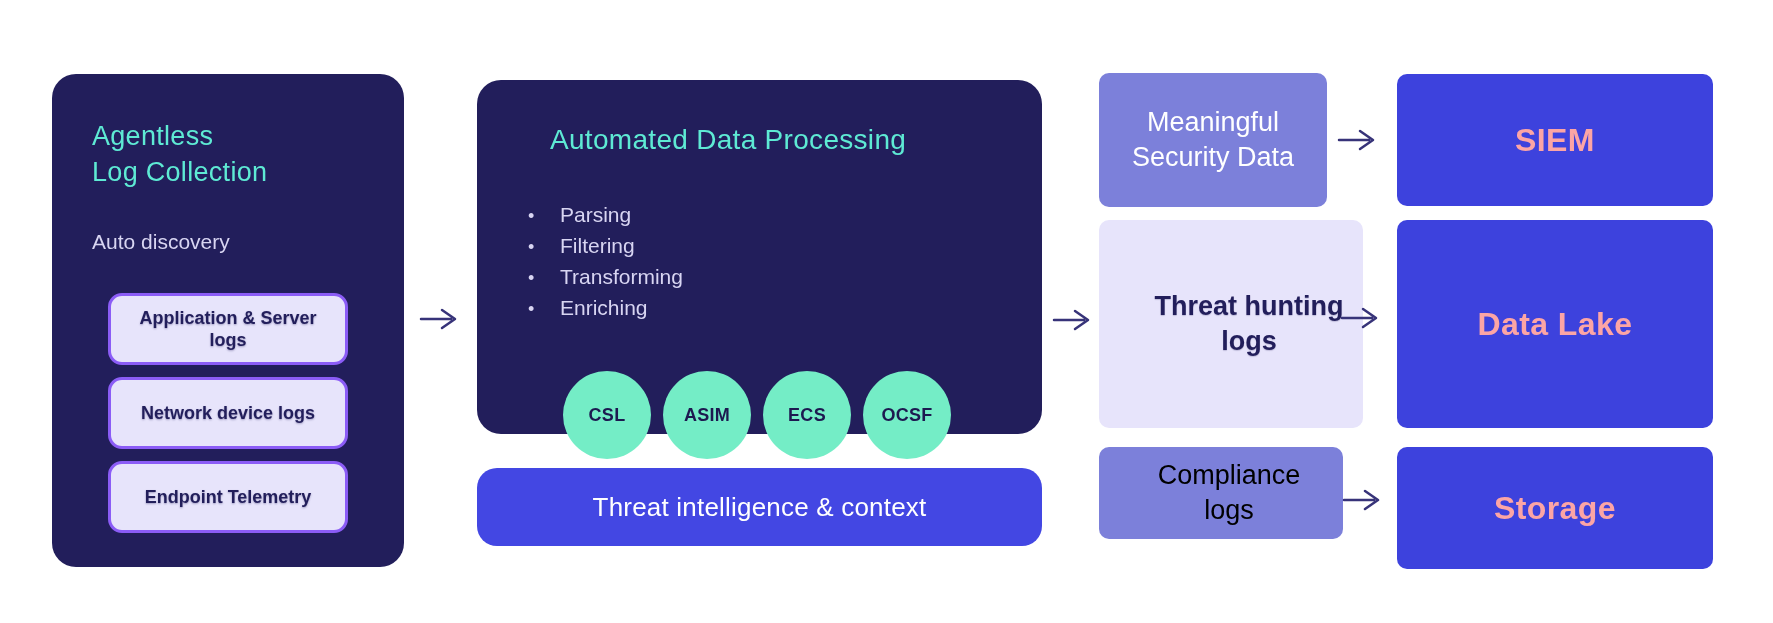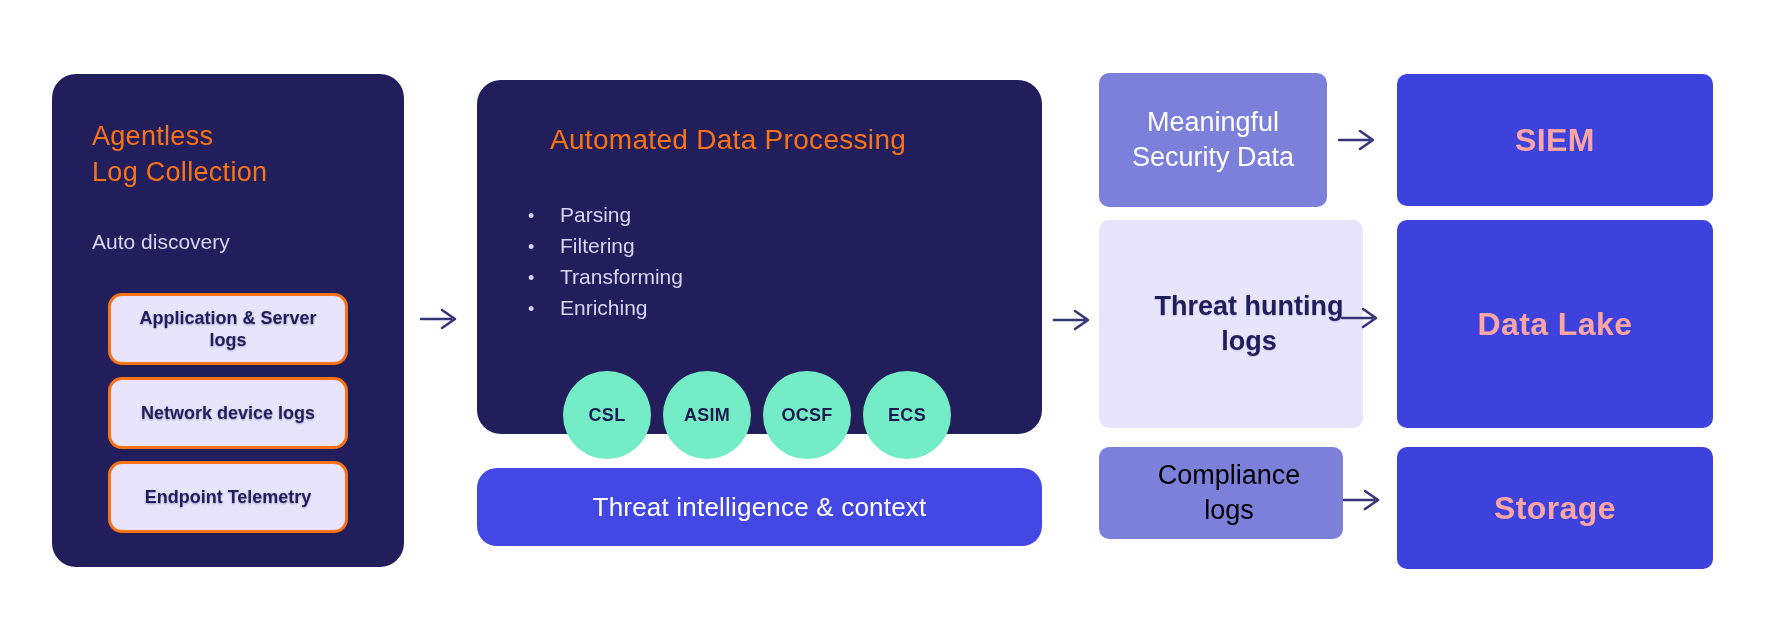--- a/index.html
+++ b/index.html
@@ -8,35 +8,35 @@
     font-family:"Liberation Sans", sans-serif; overflow:hidden;
   }
   .pre { white-space:pre-line; }
 
   
   .panel { position:absolute; background:var(--navy,#221e5b); border-radius:24px; }
   #source-panel  { left:52px;  top:74px; width:352px; height:493px; }
   #process-panel { left:477px; top:80px; width:565px; height:354px; }
 
   .panel-title {
-    position:absolute; margin:0; color:#f97316; font-weight:400;
+    position:absolute; margin:0; color:#5eead4; font-weight:400;
     letter-spacing:.3px;
   }
   #source-title  { left:40px; top:44px; font-size:27px; line-height:1.34; }
   #source-subtitle {
     position:absolute; left:40px; top:156px; font-size:21px;
     color:var(--lavender_text,#d8d5f2);
   }
   .chips {
     position:absolute; left:56px; top:219px; width:240px;
     display:flex; flex-direction:column; gap:12px;
   }
   .chip {
     box-sizing:border-box; height:72px; border-radius:14px;
-    background:var(--light_lavender,#e7e4fb); border:3px solid #f97316;
+    background:var(--light_lavender,#e7e4fb); border:3px solid #8b5cf6;
     display:flex; align-items:center; justify-content:center; text-align:center;
   }
   .chip span {
     font-size:18px; font-weight:600; color:var(--navy,#221e5b);
     line-height:1.25; text-shadow:0 1px 2px rgba(34,30,91,.35);
   }
 
   #process-title { left:73px; top:44px; font-size:28px; }
   .steps {
     position:absolute; left:51px; top:120px; margin:0; padding:0; list-style:none;
@@ -136,22 +136,22 @@
         <span>Transforming</span>
       </li>
       <li>
         <span class="dot">•</span>
         <span>Enriching</span>
       </li>
     </ul>
     <div class="circles">
       <div class="circle">CSL</div>
       <div class="circle">ASIM</div>
+      <div class="circle">ECS</div>
       <div class="circle">OCSF</div>
-      <div class="circle">ECS</div>
     </div>
   </section>
 
   <div class="banner">Threat intelligence &amp; context</div>
 
   <div class="arrow" id="arrow-2">
     <svg width="42" height="30" viewBox="0 0 42 30">
       <path d="M3 15 H33 M24 6 L37 15 L24 24" fill="none" stroke="#373379" stroke-width="2.5" stroke-linecap="round" stroke-linejoin="round"></path>
     </svg>
   </div>

